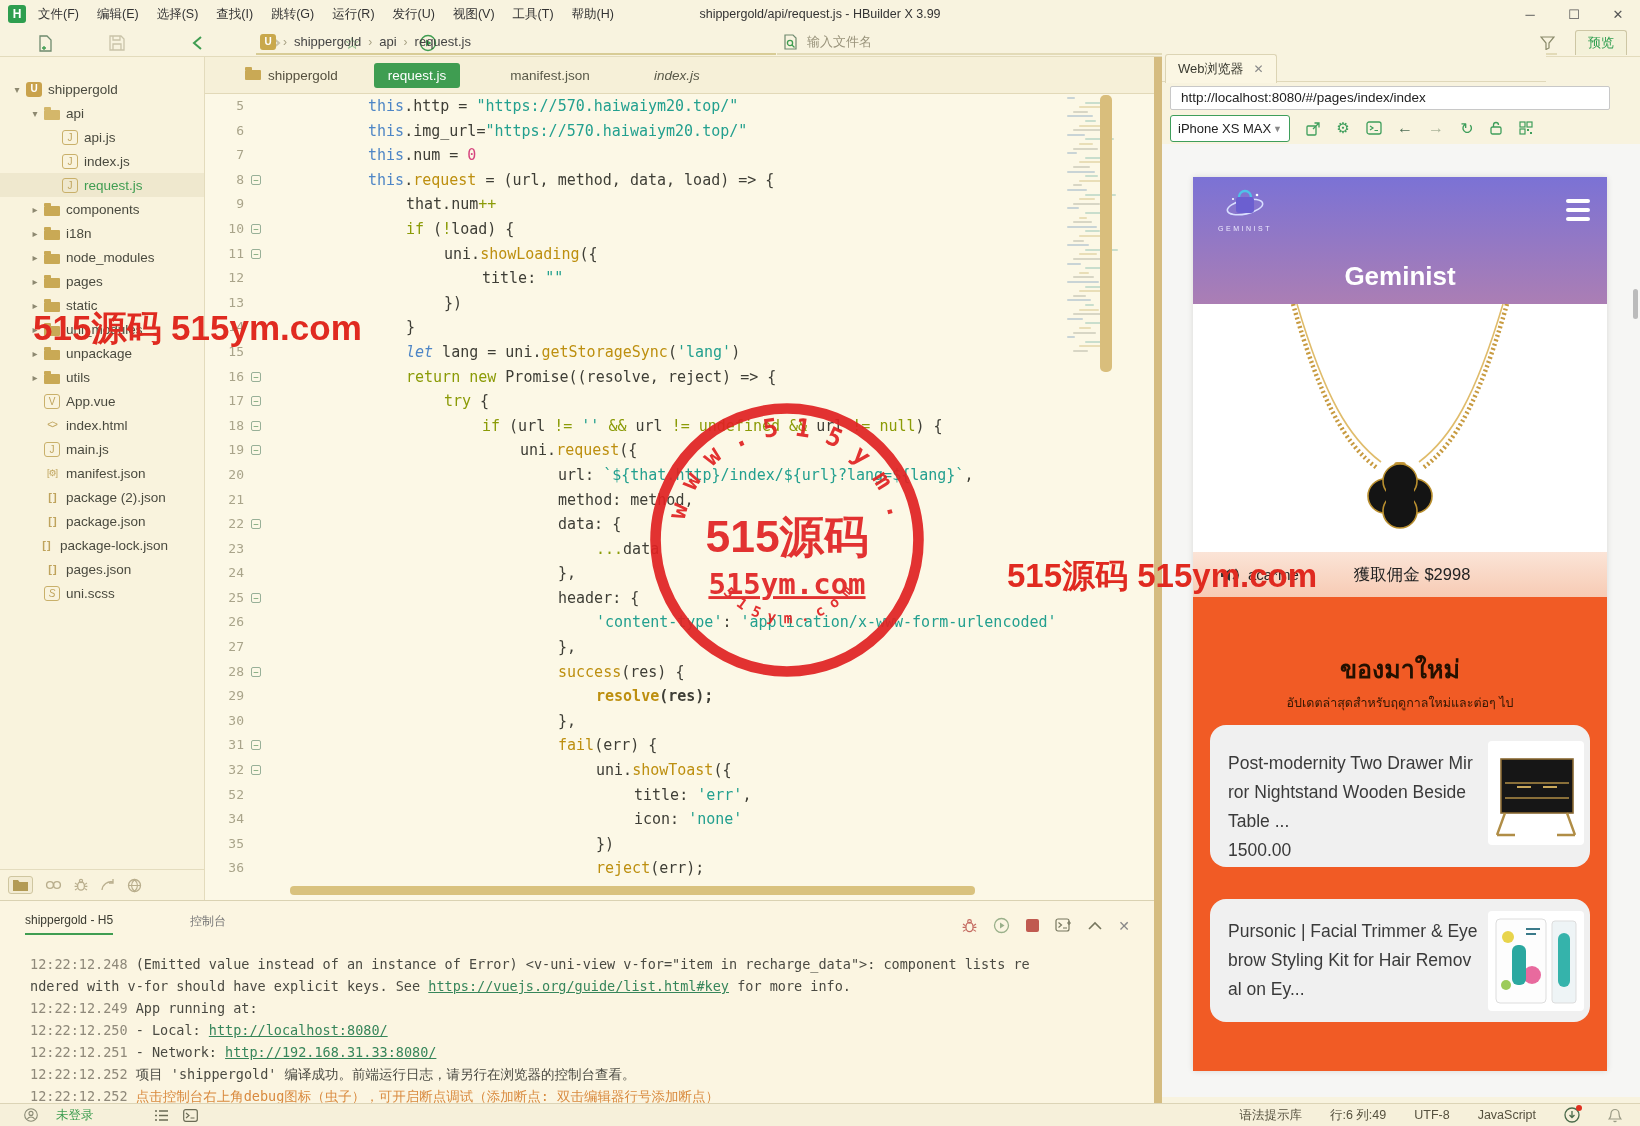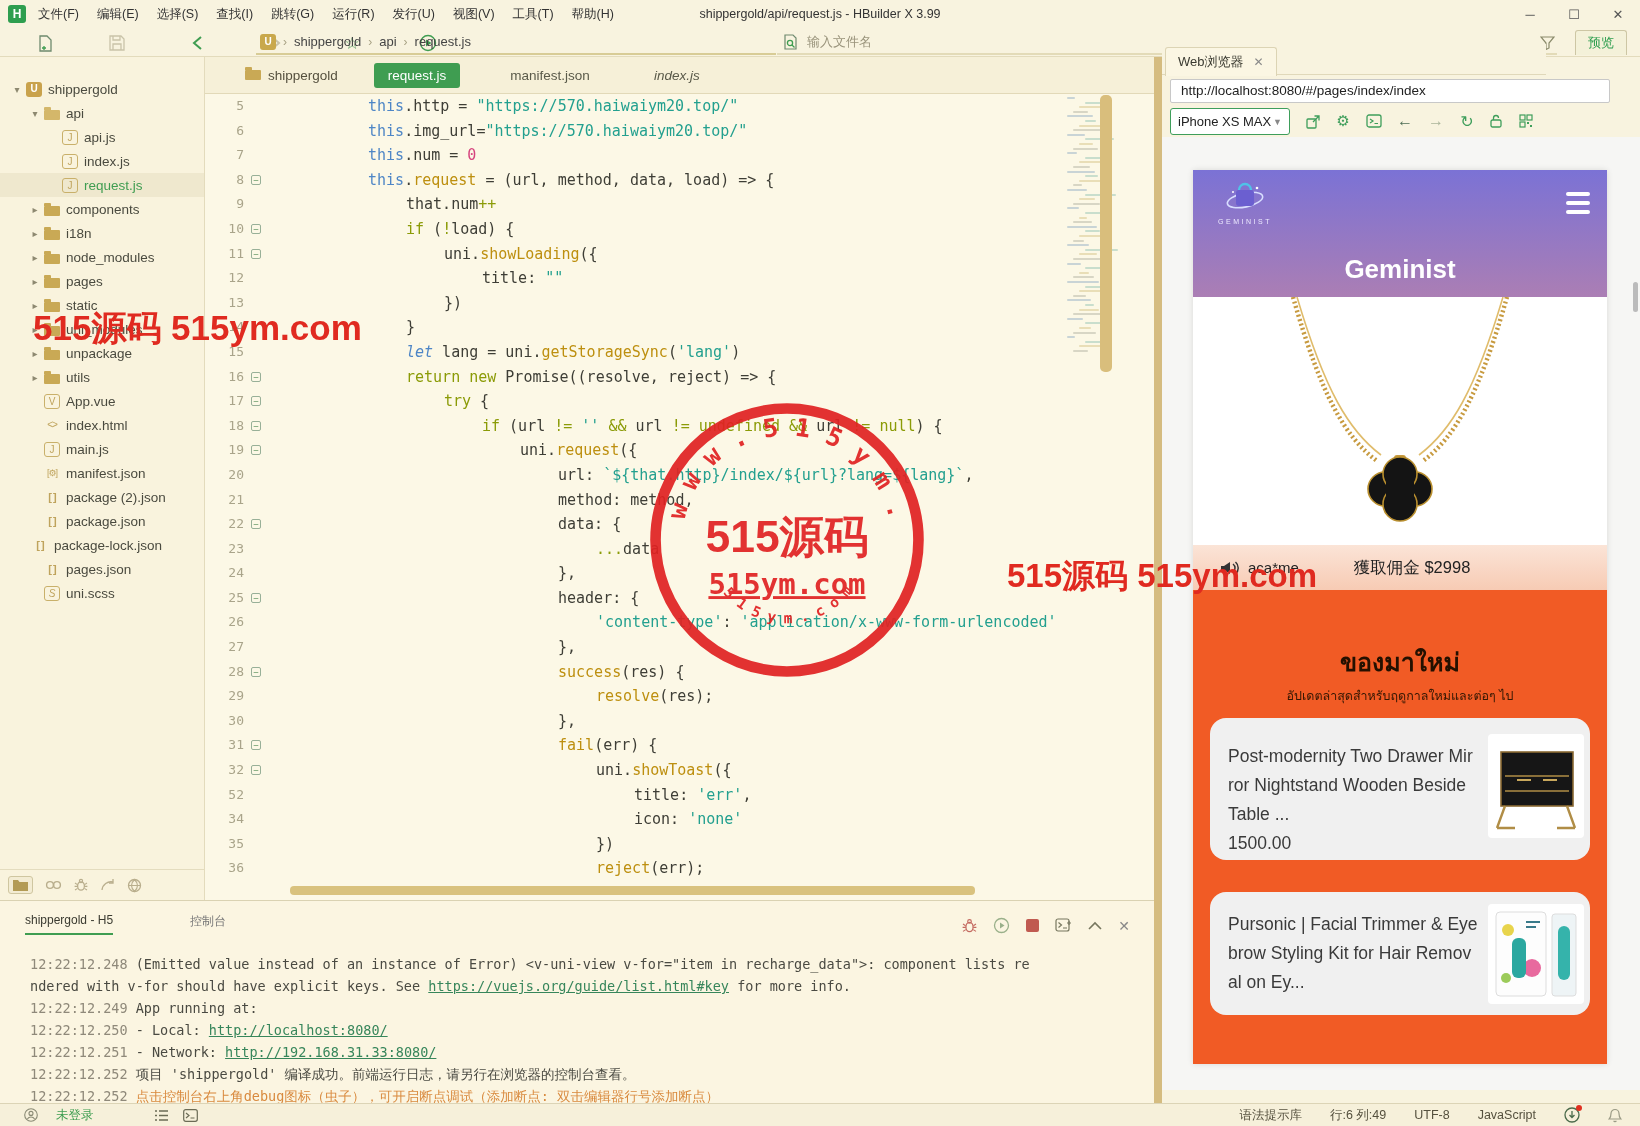--- a/index.html
+++ b/index.html
@@ -75,21 +75,21 @@
   .ts{color:#8F897A}.tx{color:#4A4A42}.lk{color:#37865B;text-decoration:underline}.wn{color:#D98A3E}
   
   #statusbar{position:absolute;left:0;top:1103px;width:1640px;height:23px;background:#F6F0DA;border-top:1px solid #DCD4B6;
     display:flex;align-items:center;font-size:12.5px;color:#555}
   #loginbox{display:flex;align-items:center;gap:18px;color:#3F9D51;margin-left:24px}
   #statusleft-icons{display:flex;gap:14px;margin-left:60px;color:#6B6B55}
   #statusright{position:absolute;right:18px;display:flex;gap:28px;align-items:center;color:#55503E}
   
   #splitter{position:absolute;left:1154px;top:57px;width:8px;height:1046px;background:#D5BC80}
   
-  #browser{position:absolute;left:1162px;top:44px;width:384px;height:1046px;background:#F8F3DF}
+  #browser{position:absolute;left:1162px;top:51px;width:384px;height:1046px;background:#F8F3DF}
   #btabstrip{position:absolute;left:0;top:0;width:100%;height:31px;border-bottom:1px solid #E0D8BA}
   #btab{position:absolute;left:3px;top:3px;height:29px;padding:0 12px;background:#FBF6E3;border:1px solid #DCD4B4;border-bottom:none;
     border-radius:3px 3px 0 0;display:flex;align-items:center;gap:10px;font-size:13px;color:#3A3A30}
   #urlrow{position:absolute;left:0;top:31px;width:100%;height:31px}
   #urlbar{position:absolute;left:8px;top:4px;width:440px;height:24px;background:#fff;border:1px solid #C8C8C8;border-radius:2px;
     font-size:13.5px;color:#222;line-height:22px;padding-left:10px;white-space:nowrap;overflow:hidden}
   #devrow{position:absolute;left:0;top:62px;width:100%;height:31px;display:flex;align-items:center}
   #devsel{position:absolute;left:8px;top:2px;width:120px;height:27px;border:1.5px solid #3E9E5B;border-radius:3px;background:#fff;
     font-size:13px;color:#222;display:flex;align-items:center;justify-content:space-between;padding:0 7px}
   .bicon{position:absolute;top:3px;width:24px;height:24px;display:flex;align-items:center;justify-content:center;color:#3E9E5B}
@@ -291,21 +291,21 @@
       <div class="trow" style="padding-left: 28px;">
         <span class="arr"></span>
         <span class="ic ic-brk"></span>
         <span>package (2).json</span>
       </div>
       <div class="trow" style="padding-left: 28px;">
         <span class="arr"></span>
         <span class="ic ic-brk"></span>
         <span>package.json</span>
       </div>
-      <div class="trow" style="padding-left: 16px;">
+      <div class="trow" style="padding-left: 22px;">
         <span class="arr"></span>
         <span class="ic ic-brk"></span>
         <span>package-lock.json</span>
       </div>
       <div class="trow" style="padding-left: 28px;">
         <span class="arr"></span>
         <span class="ic ic-brk"></span>
         <span>pages.json</span>
       </div>
       <div class="trow" style="padding-left: 28px;">
@@ -463,21 +463,21 @@
         <span class="lnum">27</span>
         <span class="cline" style="padding-left: 228px;"><span class="pl">},</span></span>
       </div>
       <div class="crow">
         <span class="lnum">28</span>
         <span class="fold">−</span>
         <span class="cline" style="padding-left: 228px;"><span class="fn">success</span><span class="pl">(res) {</span></span>
       </div>
       <div class="crow">
         <span class="lnum">29</span>
-        <span class="cline" style="padding-left: 266px;"><span class="fn">resolve</span><span class="pl">(res);</span></span>
+        <span class="cline" style="padding-left: 266px; font-weight: bold;"><span class="fn">resolve</span><span class="pl">(res);</span></span>
       </div>
       <div class="crow">
         <span class="lnum">30</span>
         <span class="cline" style="padding-left: 228px;"><span class="pl">},</span></span>
       </div>
       <div class="crow">
         <span class="lnum">31</span>
         <span class="fold">−</span>
         <span class="cline" style="padding-left: 228px;"><span class="fn">fail</span><span class="pl">(err) {</span></span>
       </div>

